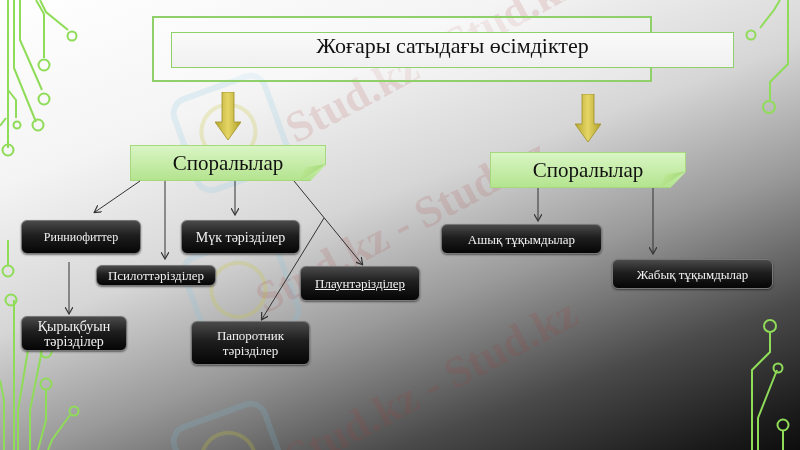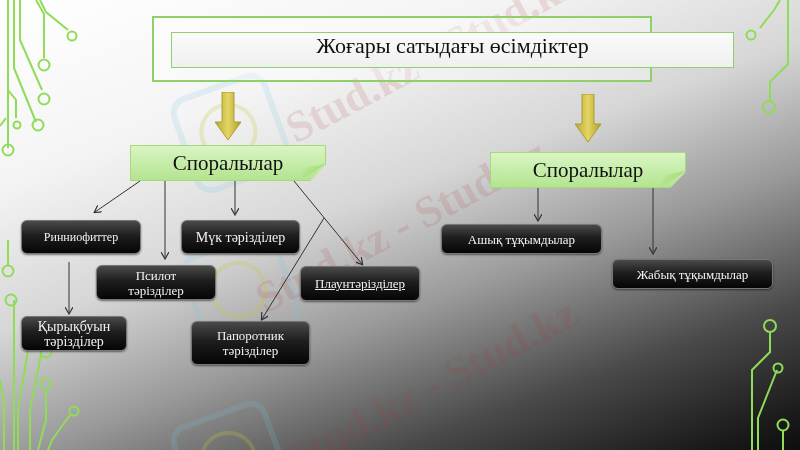--- a/index.html
+++ b/index.html
@@ -159,21 +159,21 @@
       <line x1="324" y1="218" x2="262" y2="319"></line>
       <line x1="69" y1="262" x2="69" y2="313"></line>
       <line x1="538" y1="188" x2="538" y2="220"></line>
       <line x1="653" y1="188" x2="653" y2="253"></line>
     </g>
   </svg>
 
   <div class="node" style="left:21px; top:220px; width:120px; height:34px; font-size:12px;">
     <span>Ринниофиттер</span>
   </div>
-  <div class="node" style="left:96px; top:265px; width:120px; height:35px; flex-direction:column;">
+  <div class="node" style="left:96px; top:265px; width:120px; height:21px; flex-direction:row;">
     <span>Псилот</span>
     <span>тәрізділер</span>
   </div>
   <div class="node" style="left:181px; top:220px; width:119px; height:34px; font-size:14px;">
     <span>Мүк тәрізділер</span>
   </div>
   <div class="node" style="left:300px; top:266px; width:120px; height:35px; text-decoration:underline;">
     <span>Плаун</span>
     <span>тәрізділер</span>
   </div>

